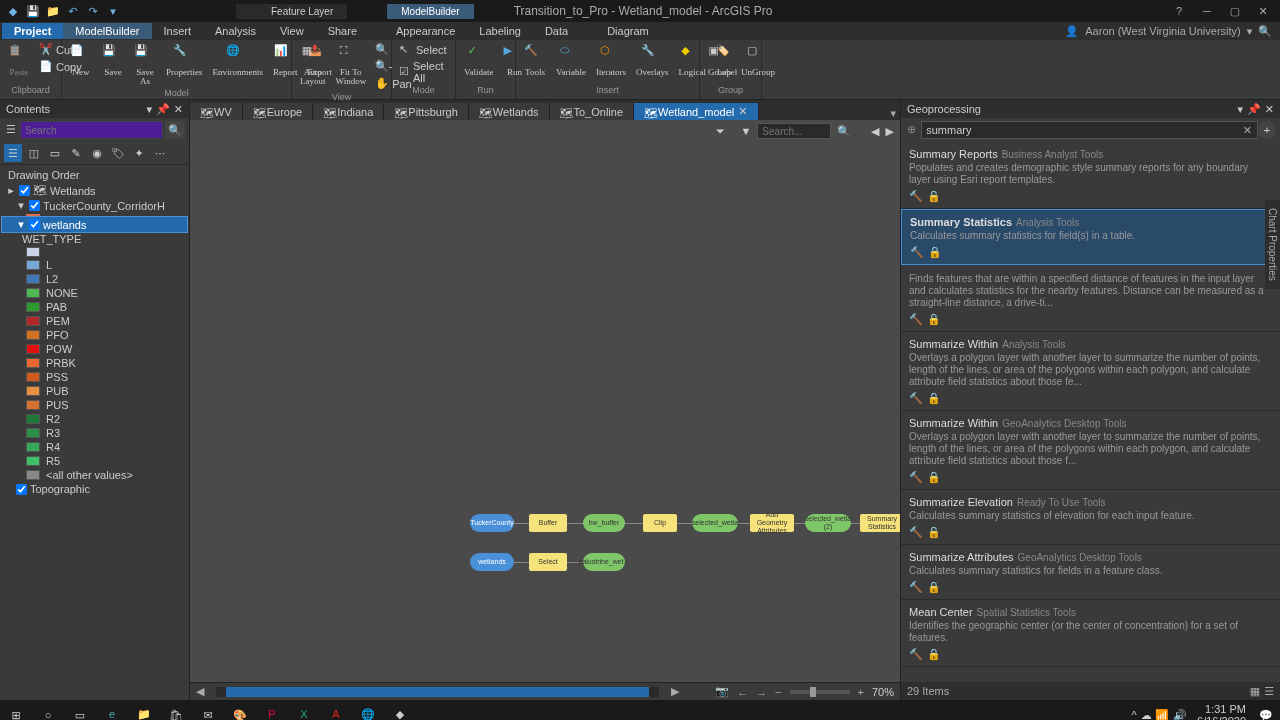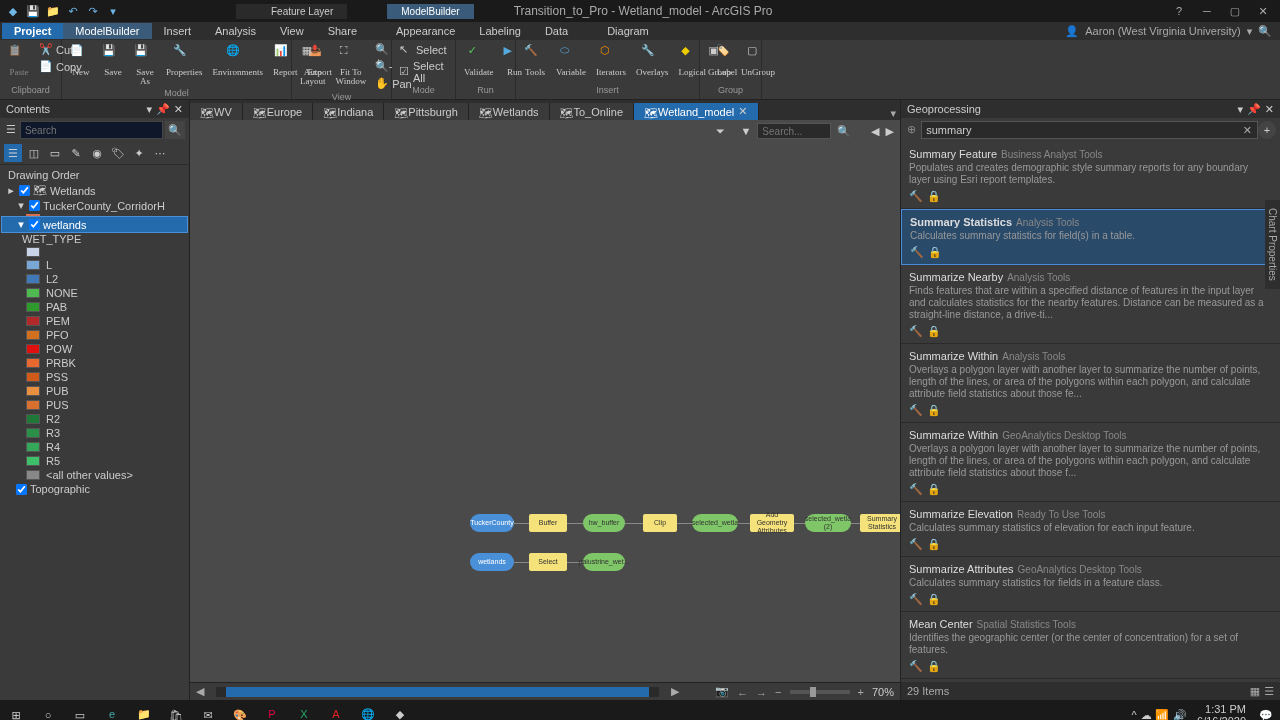--- a/index.html
+++ b/index.html
@@ -32,21 +32,21 @@
 .ribbon-btn-sm .icon { width: 14px; height: 14px; }
 .ribbon-col { display: flex; flex-direction: column; gap: 1px; }
 
 .workspace { height: 600px; display: flex; }
 
 .contents-panel { width: 190px; background: #3a3a3a; border-right: 1px solid #222; display: flex; flex-direction: column; }
 .panel-header { height: 18px; background: #2e2e2e; padding: 2px 6px; color: #ccc; display: flex; align-items: center; justify-content: space-between; }
 .panel-header .ctrls { display: flex; gap: 4px; }
 .panel-header .ctrls span { cursor: pointer; }
 .search-row { padding: 3px 4px; display: flex; gap: 2px; }
-.search-input { flex: 1; background: #0f172a; border: 1px solid #444; color: #ccc; padding: 1px 4px; font-size: 10px; height: 18px; }
+.search-input { flex: 1; background: #4c1d95; border: 1px solid #444; color: #ccc; padding: 1px 4px; font-size: 10px; height: 18px; }
 .search-btn { width: 20px; height: 18px; background: #444; display: flex; align-items: center; justify-content: center; }
 .toolbar-row { padding: 2px 4px; display: flex; gap: 3px; border-bottom: 1px solid #2a2a2a; }
 .toolbar-row .tbtn { width: 18px; height: 18px; display: flex; align-items: center; justify-content: center; cursor: pointer; }
 .toolbar-row .tbtn.active { background: #246bad; }
 
 .tree { flex: 1; overflow: auto; padding: 2px; }
 .tree-section-label { padding: 2px 6px; color: #ccc; font-size: 11px; }
 .tree-item { display: flex; align-items: center; padding: 1px 4px; gap: 3px; font-size: 11px; color: #ccc; }
 .tree-item.sel { background: #246bad; color: #fff; outline: 1px solid #4a90d9; }
 .tree-item .exp { width: 10px; text-align: center; cursor: pointer; }
@@ -537,37 +537,36 @@
     <div class="geo-search-row">
       <span style="padding:2px;color:#888">⊕</span>
       <div style="flex:1;position:relative;display:flex">
         <input class="geo-search" value="summary" style="">
         <span class="geo-search-clear" style="margin-left:-18px;align-self:center">✕</span>
       </div>
       <div class="geo-add-btn">+</div>
     </div>
     <div class="tools-list" id="tools-container">
         <div class="tool-item">
-          <div class="tool-title"><span style="">Summary Feature</span><span class="toolset">Business Analyst Tools</span></div>
+          <div class="tool-title"><span style="">Summary Reports</span><span class="toolset">Business Analyst Tools</span></div>
   <div class="tool-desc">Populates and creates demographic style summary reports for any boundary layer using Esri report templates.</div>
   <div class="tool-footer">
             <span class="tool-footer-icon">🔨</span>
             <span class="tool-footer-icon">🔒</span>
           </div>
         </div>
         <div class="tool-item sel">
           <div class="tool-title"><span style="font-weight:bold">Summary Statistics</span><span class="toolset">Analysis Tools</span></div>
   <div class="tool-desc">Calculates summary statistics for field(s) in a table.</div>
   <div class="tool-footer">
             <span class="tool-footer-icon">🔨</span>
             <span class="tool-footer-icon">🔒</span>
           </div>
         </div>
         <div class="tool-item">
-          <div class="tool-title"><span style="">Summarize Nearby</span><span class="toolset">Analysis Tools</span></div>
   <div class="tool-desc">Finds features that are within a specified distance of features in the input layer and calculates statistics for the nearby features. Distance can be measured as a straight-line distance, a drive-ti...</div>
   <div class="tool-footer">
             <span class="tool-footer-icon">🔨</span>
             <span class="tool-footer-icon">🔒</span>
           </div>
         </div>
         <div class="tool-item">
           <div class="tool-title"><span style="">Summarize Within</span><span class="toolset">Analysis Tools</span></div>
   <div class="tool-desc">Overlays a polygon layer with another layer to summarize the number of points, length of the lines, or area of the polygons within each polygon, and calculate attribute field statistics about those fe...</div>
   <div class="tool-footer">

